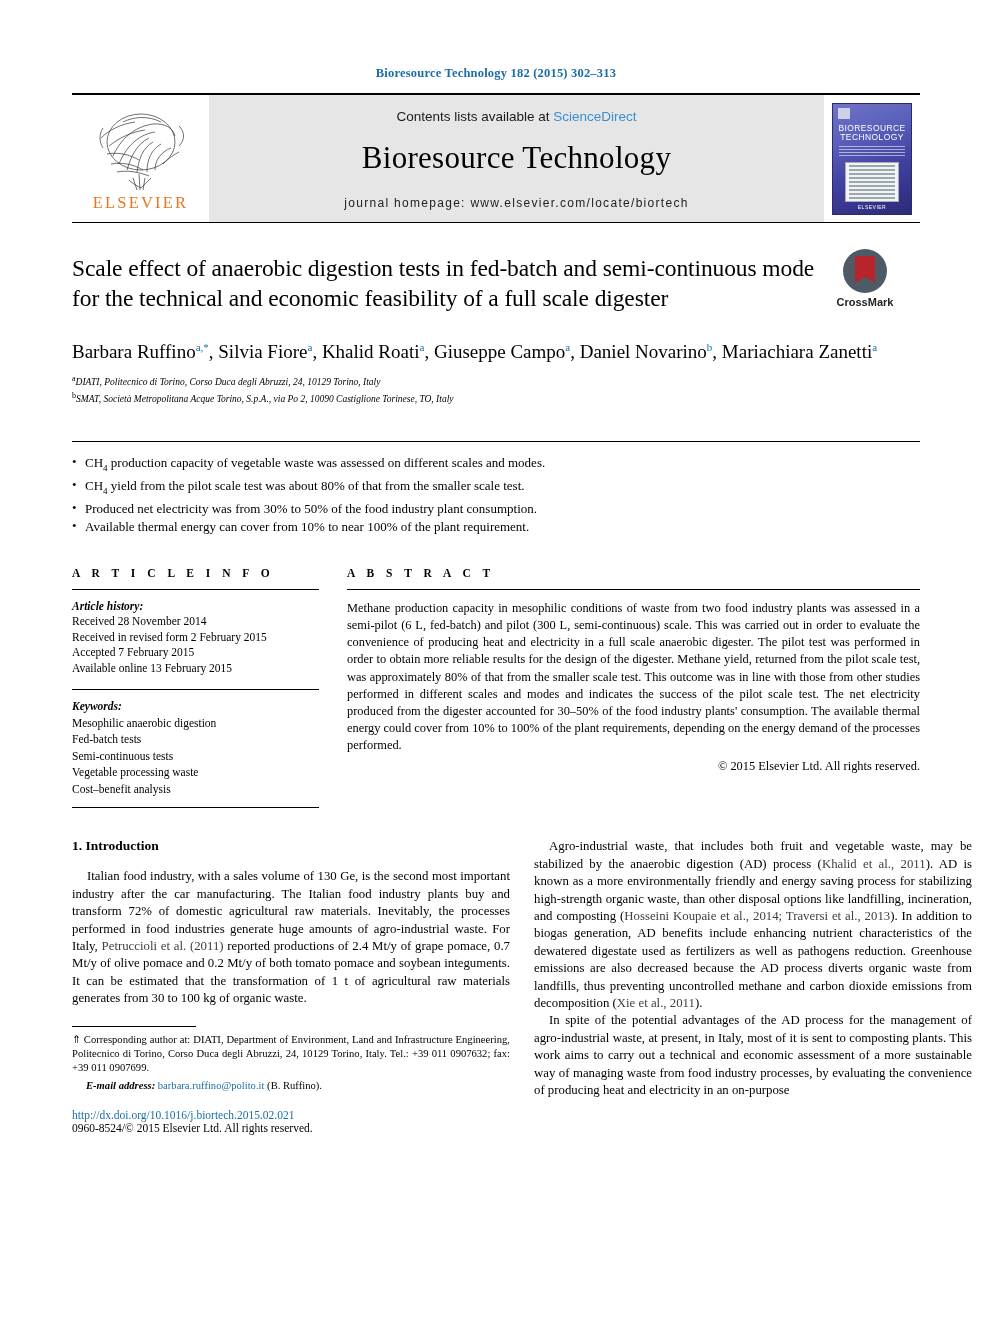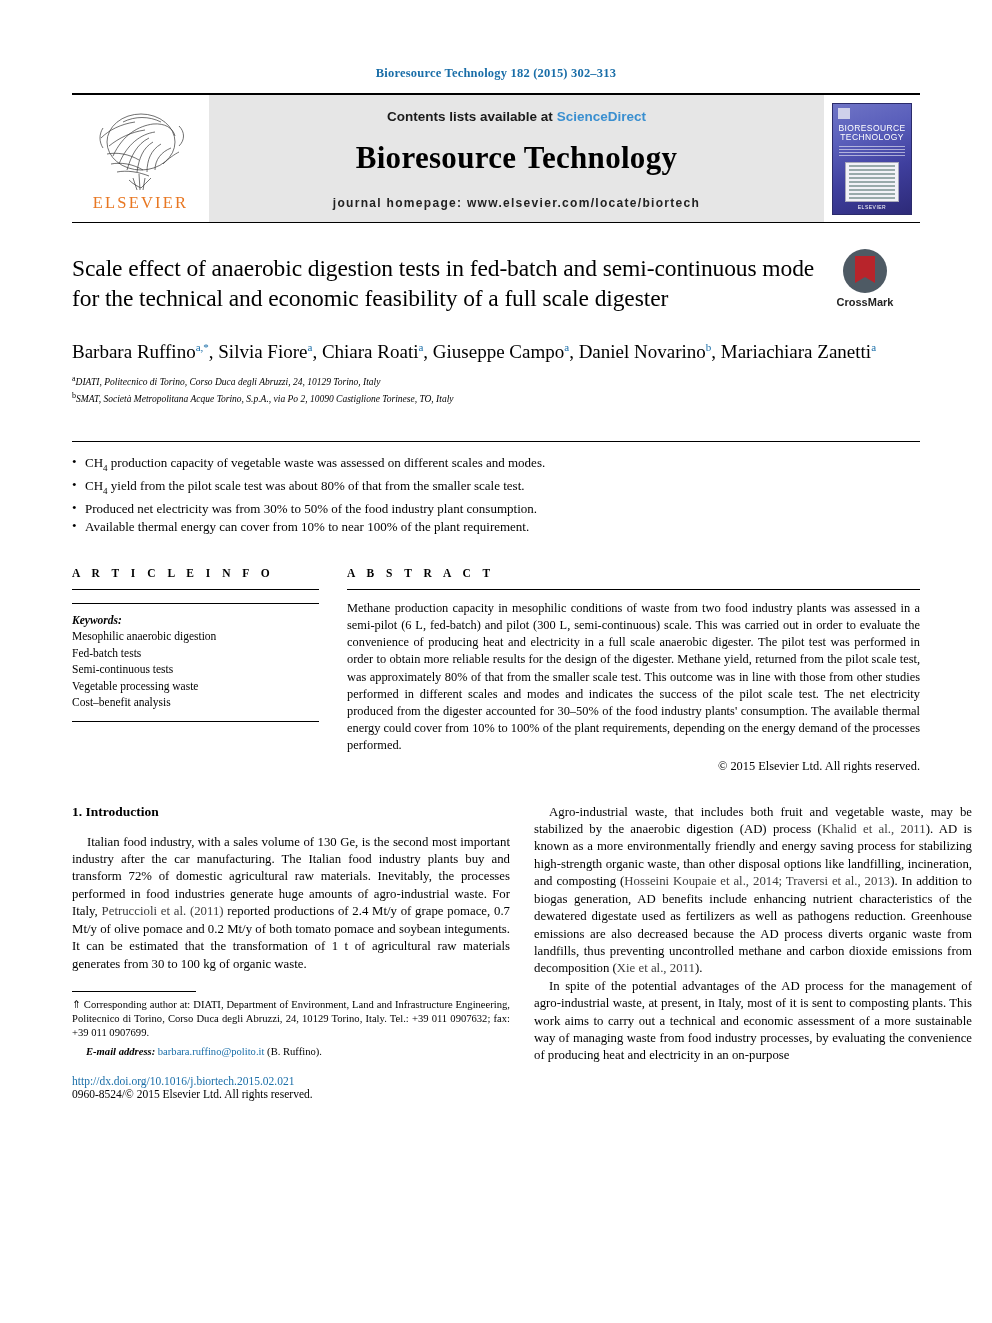--- a/index.html
+++ b/index.html
@@ -55,21 +55,20 @@
     margin-top: 1px;
   }
   .journal-cell {
     flex: 1;
     background: #e6e6e6;
     text-align: center;
     display: flex;
     flex-direction: column;
     justify-content: center;
     padding: 6px 0 4px;
-    font-weight: bold;
   }
   .contents-line { font-size: 13.5px; font-family: "Liberation Sans", sans-serif; color:#1a1a1a; }
   .contents-line .sd { color: #3a8fd0; }
   .journal-title {
     font-family: "Liberation Serif", serif;
     font-size: 31px;
     margin: 16px 0 20px;
     letter-spacing: .3px;
   }
   .homepage {
@@ -283,21 +282,21 @@
 
   <div class="title-block">
     <h1 class="paper-title">Scale effect of anaerobic digestion tests in fed-batch and semi-continuous mode for the technical and economic feasibility of a full scale digester</h1>
     <div class="crossmark">
       <div class="cm-badge"></div>
       <div class="cm-label">CrossMark</div>
     </div>
   </div>
 
   <div class="authors">
-    <span><span>Barbara Ruffino</span><sup>a,*</sup></span>, <span><span>Silvia Fiore</span><sup>a</sup></span>, <span><span>Chiara Roati</span><sup>a</sup></span>, <span><span>Giuseppe Campo</span><sup>a</sup></span>, <span><span>Daniel Novarino</span><sup>b</sup></span>, <span><span>Mariachiara Zanetti</span><sup>a</sup></span>
+    <span><span>Barbara Ruffino</span><sup>a,*</sup></span>, <span><span>Silvia Fiore</span><sup>a</sup></span>, <span><span>Khalid Roati</span><sup>a</sup></span>, <span><span>Giuseppe Campo</span><sup>a</sup></span>, <span><span>Daniel Novarino</span><sup>b</sup></span>, <span><span>Mariachiara Zanetti</span><sup>a</sup></span>
   </div>
 
   <div class="affil">
     <div><sup>a</sup><span>DIATI, Politecnico di Torino, Corso Duca degli Abruzzi, 24, 10129 Torino, Italy</span></div>
     <div><sup>b</sup><span>SMAT, Società Metropolitana Acque Torino, S.p.A., via Po 2, 10090 Castiglione Torinese, TO, Italy</span></div>
   </div>
 
   <div class="highlights">
     <div class="rule"></div>
     <ul class="hl-list">
@@ -305,20 +304,27 @@
       <li><span>CH</span><sub>4</sub><span> yield from the pilot scale test was about 80% of that from the smaller scale test.</span></li>
       <li>Produced net electricity was from 30% to 50% of the food industry plant consumption.</li>
       <li>Available thermal energy can cover from 10% to near 100% of the plant requirement.</li>
     </ul>
   </div>
 
   <div class="info-abs">
     <div class="col-info">
       <div class="sec-label">A R T I C L E    I N F O</div>
       <div class="rule"></div>
+      <div class="hist">
+        <div class="ital">Article history:</div>
+        <div>Received 28 November 2014</div>
+        <div>Received in revised form 2 February 2015</div>
+        <div>Accepted 7 February 2015</div>
+        <div>Available online 13 February 2015</div>
+      </div>
       <div class="kw-rule"></div>
       <div class="kw">
         <div class="ital">Keywords:</div>
         <div>Mesophilic anaerobic digestion</div>
         <div>Fed-batch tests</div>
         <div>Semi-continuous tests</div>
         <div>Vegetable processing waste</div>
         <div>Cost–benefit analysis</div>
       </div>
       <div class="kw-bot"></div>

